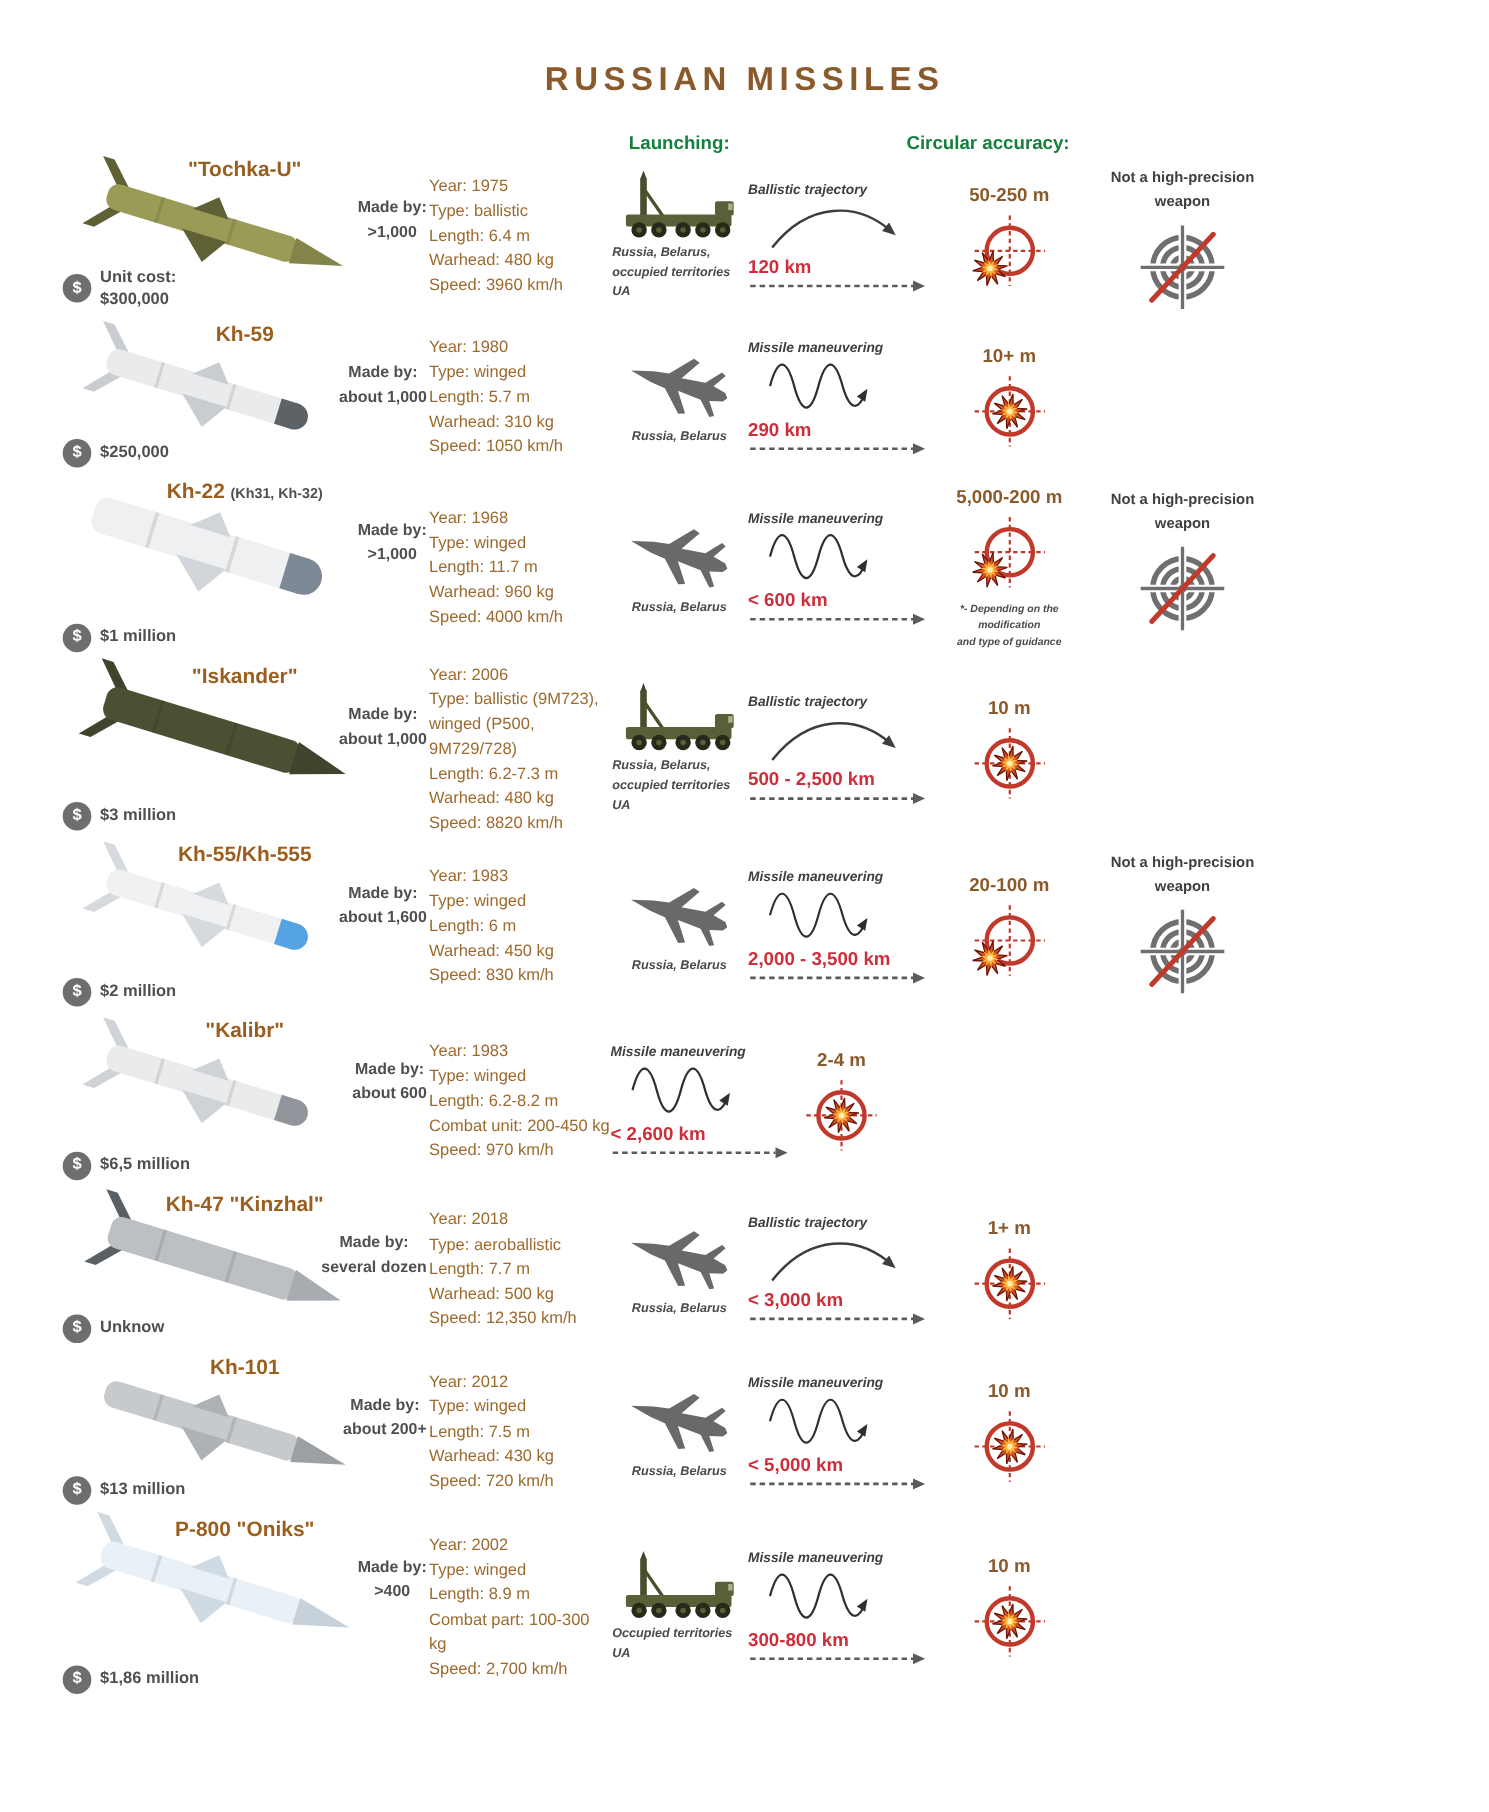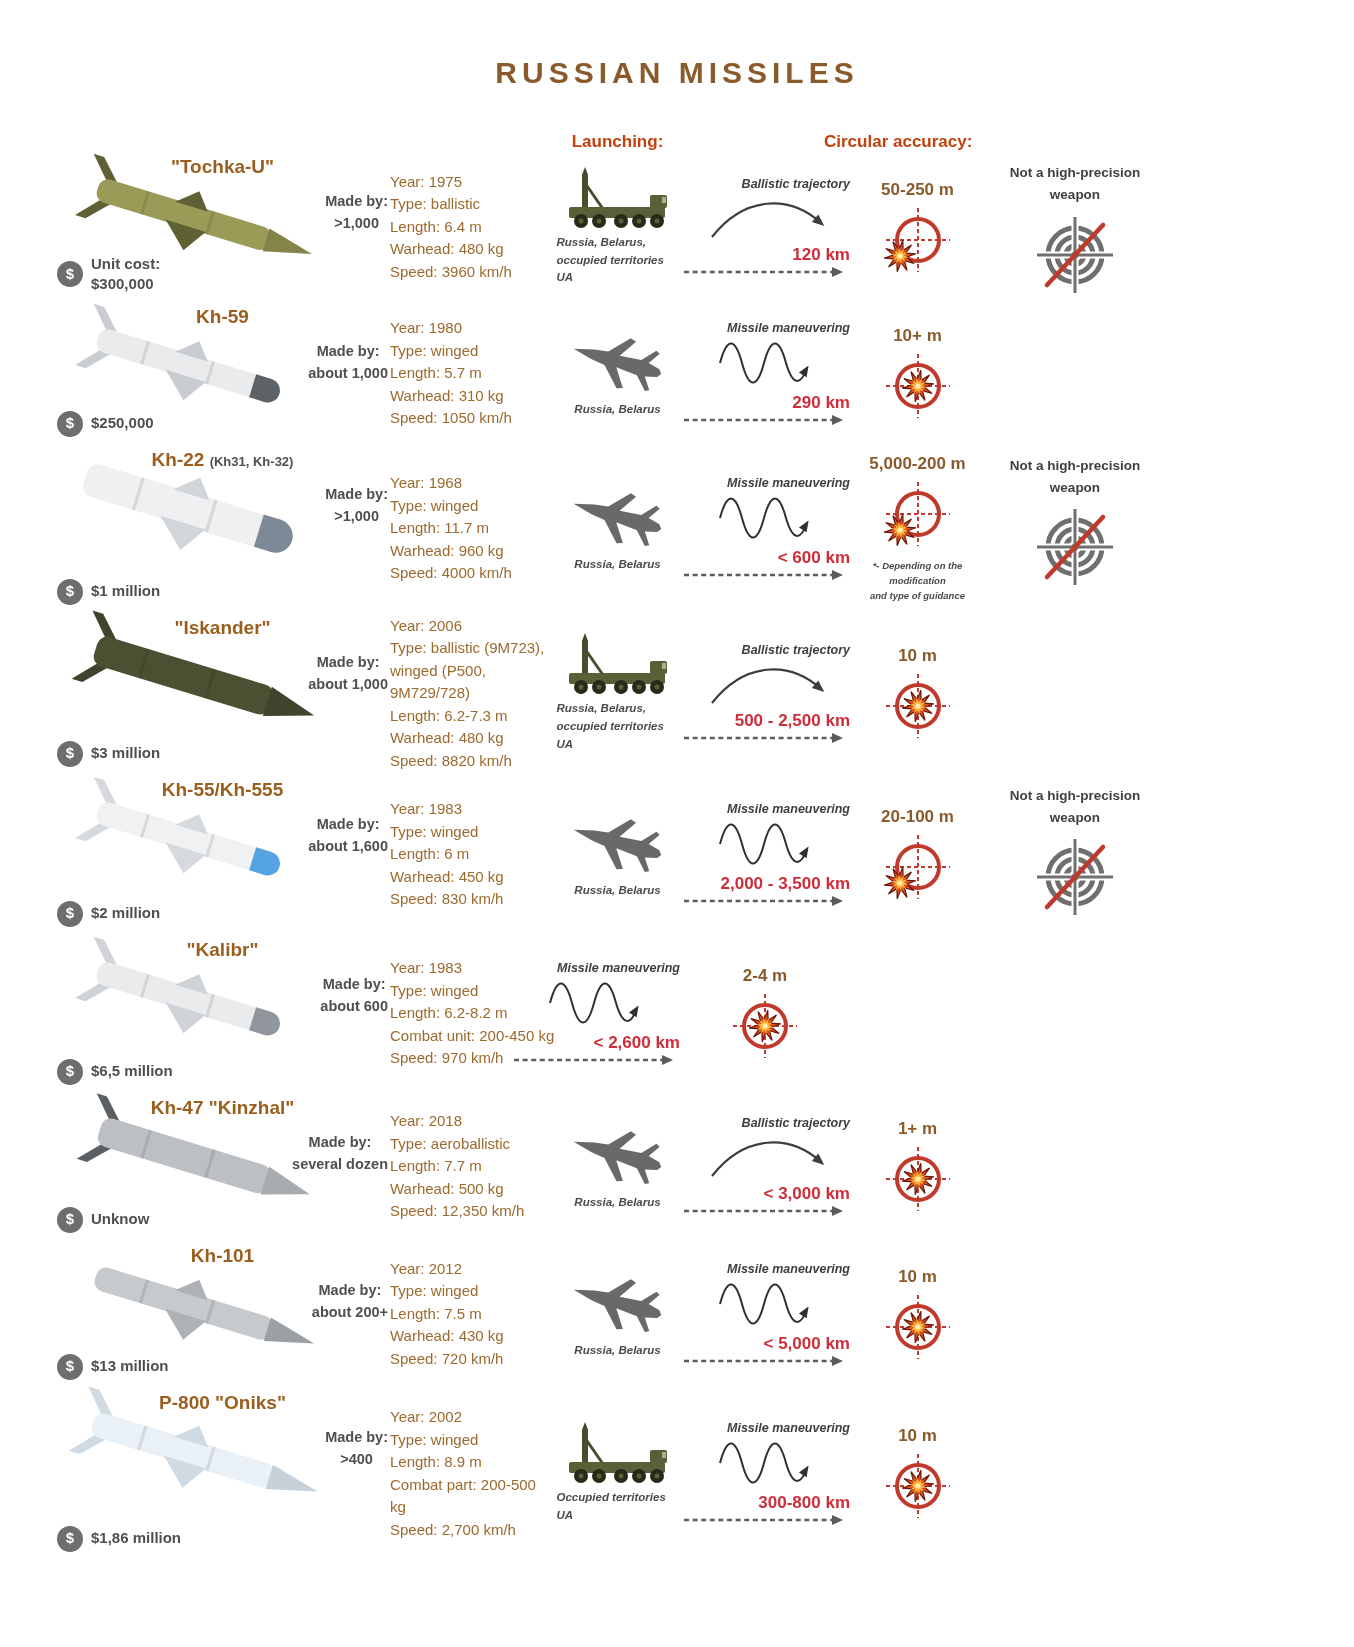--- a/index.html
+++ b/index.html
@@ -2,42 +2,42 @@
 <html><head>
 <meta charset="utf-8">
 <style>
   html,body { margin:0; padding:0; background:#fff; }
   body { width:1354px; height:1647px; font-family:"Liberation Sans",sans-serif; position:relative; overflow:hidden; }
   .page { padding-top:56px; }
   .title { width:1300px; margin:0 auto; text-align:center; color:#8a5a2b; font-size:30px;
            font-weight:800; letter-spacing:5px; }
   .grid { display:grid; grid-template-columns:335px 165px 125px 170px 135px 180px; padding-left:55px; }
   .headers-row { margin-top:30px; }
-  .hdr { color:#c2410c; font-weight:800; font-size:17px; text-align:center; align-self:end;margin-top:12px; }
+  .hdr { color:#15803d; font-weight:800; font-size:17px; text-align:center; align-self:end; }
   .hdr-launch { grid-column:3; }
   .hdr-acc { grid-column:5; white-space:nowrap; transform:translateX(-26px); }
   .row { align-items:stretch; }
   .cell { position:relative; }
   .c-missile { position:relative; }
   .m-name { position:absolute; top:4px; left:30px; right:30px; text-align:center;
             color:#9a5f1e; font-weight:800; font-size:19px; white-space:nowrap; }
   .m-suffix { color:#4f4f4f; font-size:13px; font-weight:700; }
   .m-madeby { position:absolute; right:2px; top:38px; text-align:center; color:#4f4f4f;
               font-weight:700; font-size:14.5px; line-height:1.55; }
   .m-image { position:absolute; left:-4px; top:18px; }
   .m-cost { position:absolute; left:2px; bottom:8px; display:flex; align-items:center; gap:8px;
             color:#4f4f4f; font-weight:700; font-size:15px; line-height:1.35; }
   .dollar { width:26px; height:26px; border-radius:50%; background:#6e6e6e; color:#fff;
             font-weight:800; font-size:15px; display:flex; align-items:center; justify-content:center; flex:0 0 auto; }
   .c-specs { display:flex; flex-direction:column; justify-content:center;
              color:#9c6a2e; font-size:15px; line-height:1.5; font-weight:500; }
   .c-launch { display:flex; flex-direction:column; align-items:center; justify-content:center; gap:3px; }
   .launch-from { color:#4a4a4a; font-style:italic; font-weight:700; font-size:11.5px;
                  text-align:left; line-height:1.55; max-width:122px; }
-  .c-traj { display:flex; flex-direction:column; align-items:flex-end; justify-content:center; }
+  .c-traj { display:flex; flex-direction:column; align-items:flex-start; justify-content:center; }
   .traj-label { color:#3e3e3e; font-style:italic; font-weight:700; font-size:12.5px; white-space:nowrap; }
   .range { color:#cd2e3a; font-weight:800; font-size:17px; margin:2px 0 1px 0; }
   .c-acc { display:flex; flex-direction:column; align-items:center; justify-content:center; }
   .acc-value { color:#8a5a2b; font-weight:800; font-size:17px; margin-bottom:5px; white-space:nowrap; }
   .acc-foot { color:#4a4a4a; font-style:italic; font-weight:700; font-size:9.5px;
               text-align:center; margin-top:9px; line-height:1.6; }
   .c-np { display:flex; flex-direction:column; align-items:center; justify-content:flex-start; padding-top:10px; }
   .np-text { color:#3f3f3f; font-weight:800; font-size:13.5px; text-align:center;
              line-height:1.65; margin-bottom:8px; }
   svg { display:block; }
@@ -912,21 +912,21 @@
         <div class="cost-text">
 
           <div>$1,86 million</div>
         </div>
       </div>
     </div>
     <div class="cell c-specs">
           <div class="spec-line">Year: 2002</div>
           <div class="spec-line">Type: winged</div>
           <div class="spec-line">Length: 8.9 m</div>
-          <div class="spec-line">Combat part: 200-500 kg</div>
+          <div class="spec-line">Combat part: 100-300 kg</div>
           <div class="spec-line">Speed: 2,700 km/h</div>
         </div>
     <div class="cell c-launch">
       <div class="launch-icon">
             <svg width="122" height="64" viewBox="0 0 122 64">
               <polygon points="25,8 31,8 28,0" fill="#40452a"></polygon>
               <rect x="25" y="7" width="6" height="35" fill="#494e2c"></rect>
               <line x1="28" y1="16" x2="46" y2="42" stroke="#494e2c" stroke-width="3"></line>
               <rect x="12" y="40" width="96" height="11" rx="2" fill="#596038"></rect>
               <rect x="93" y="28" width="17" height="13" rx="2" fill="#596038"></rect>

